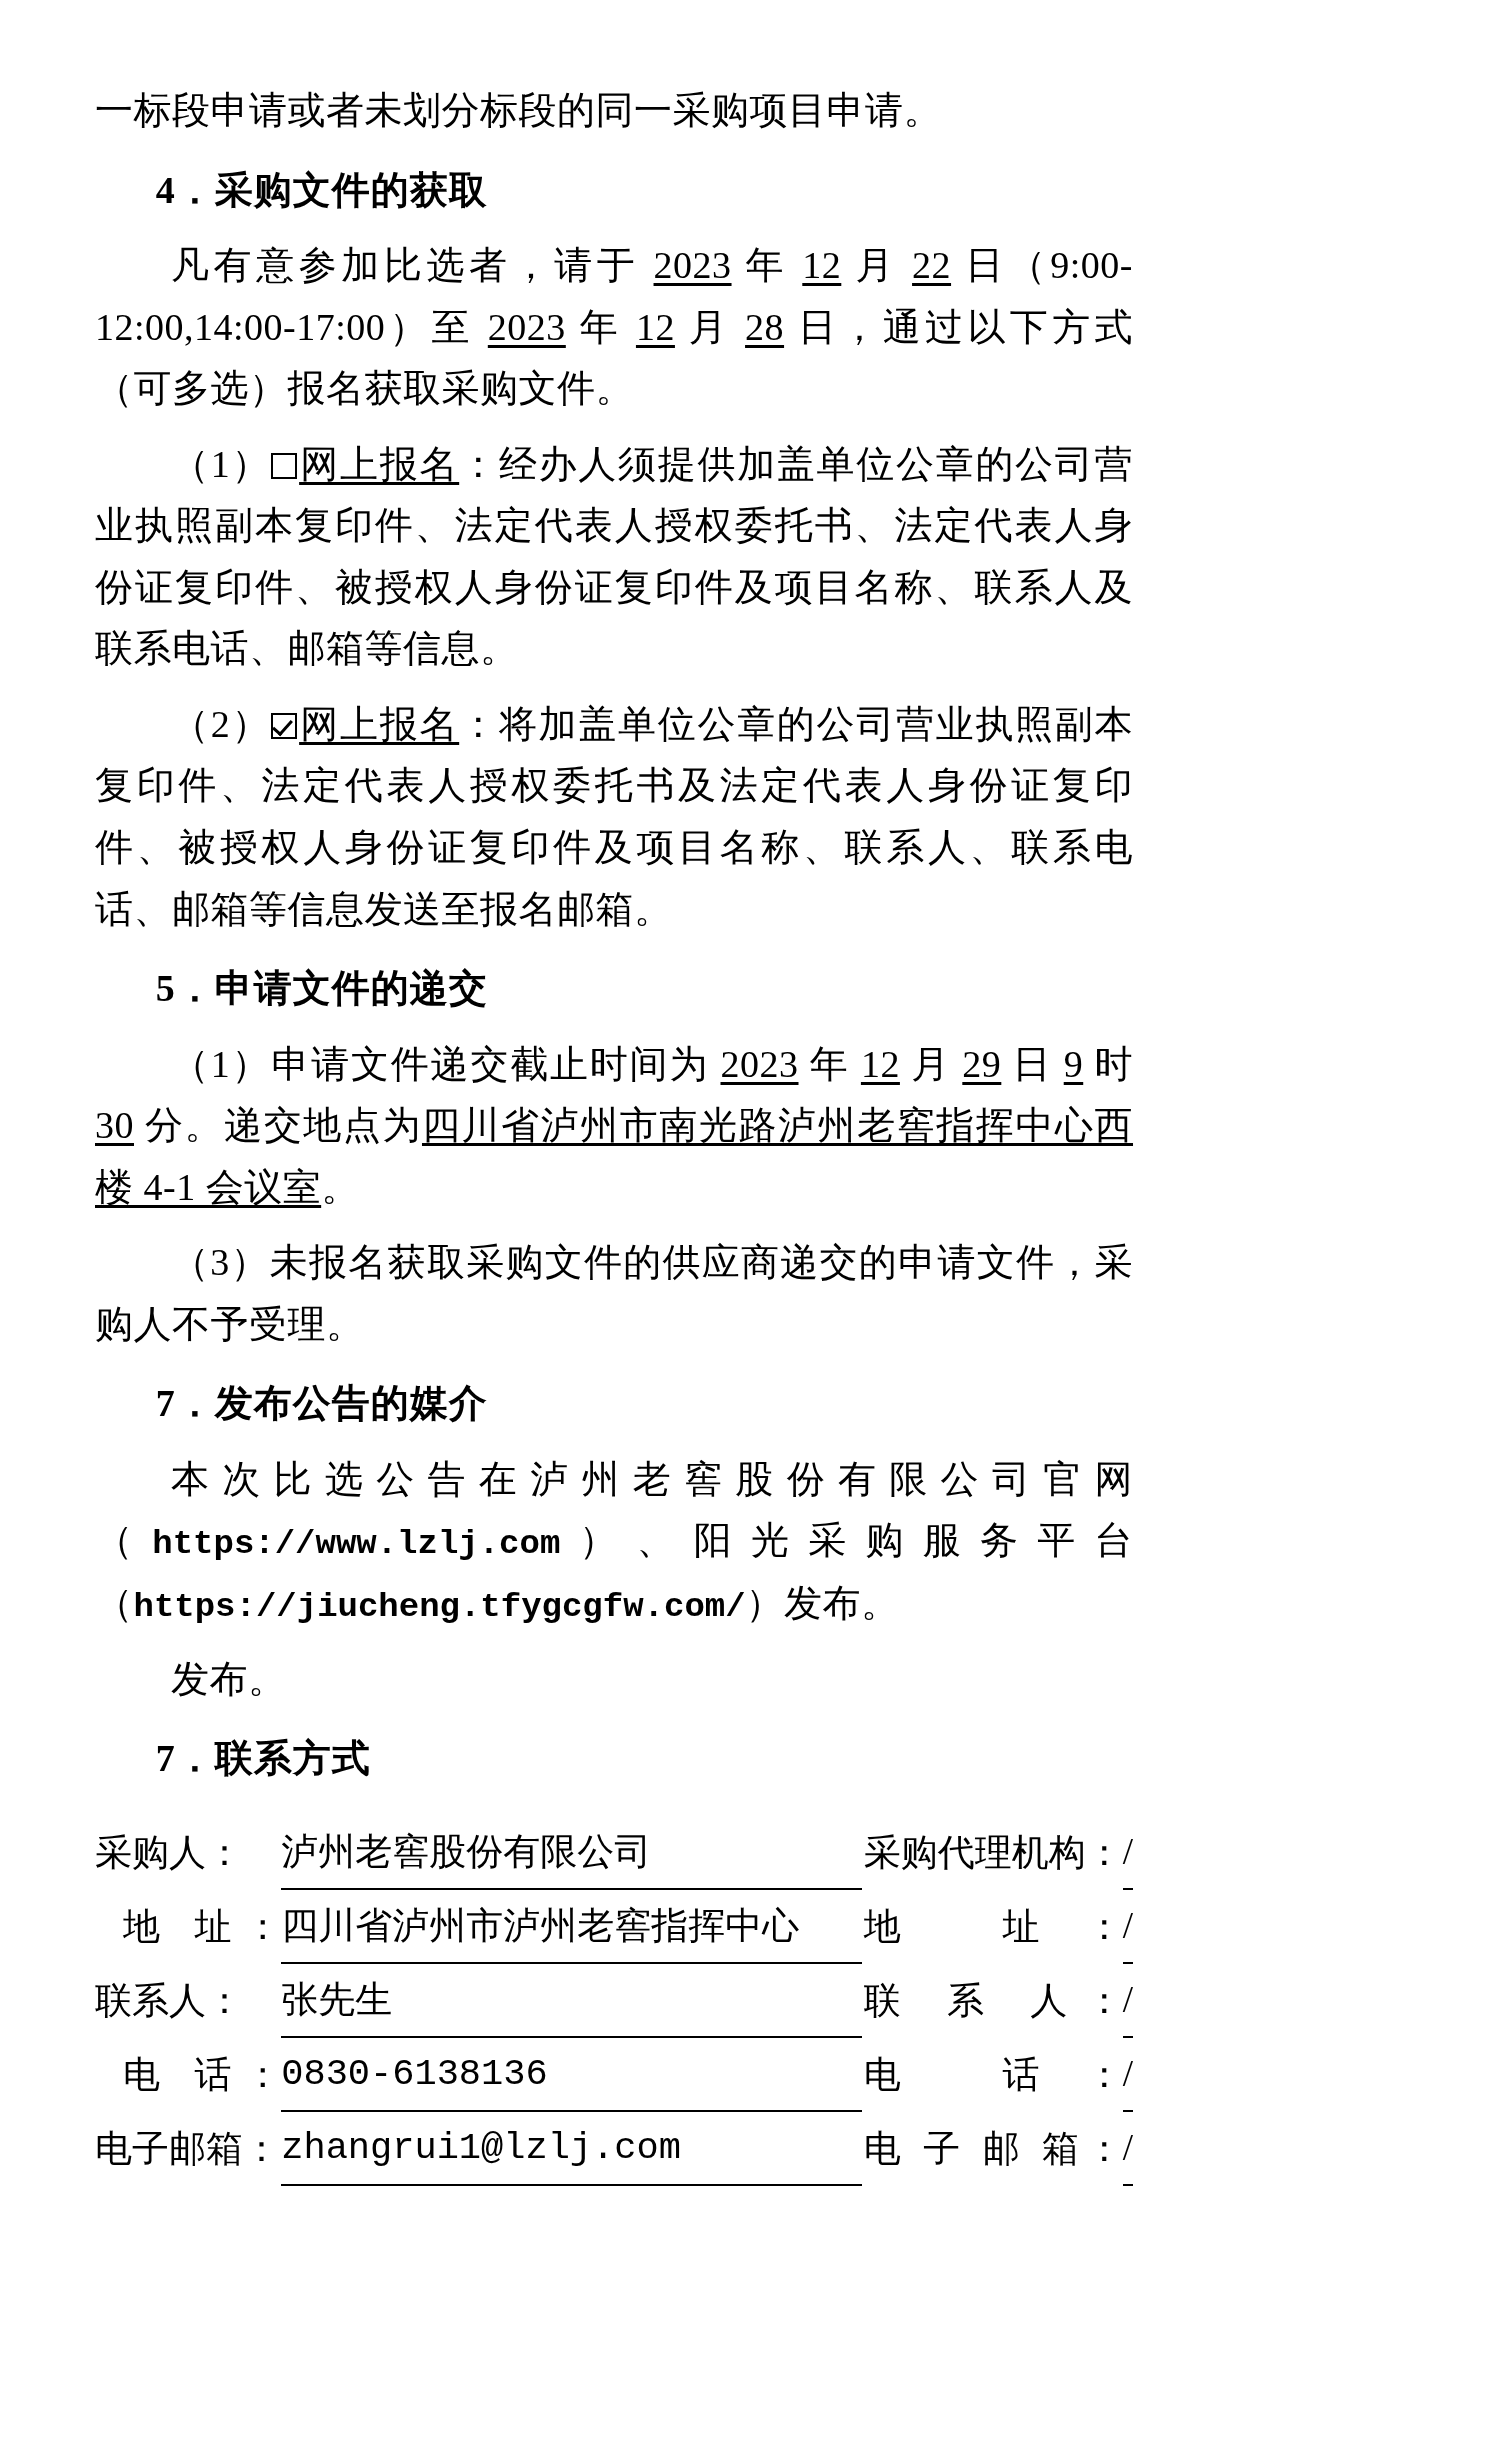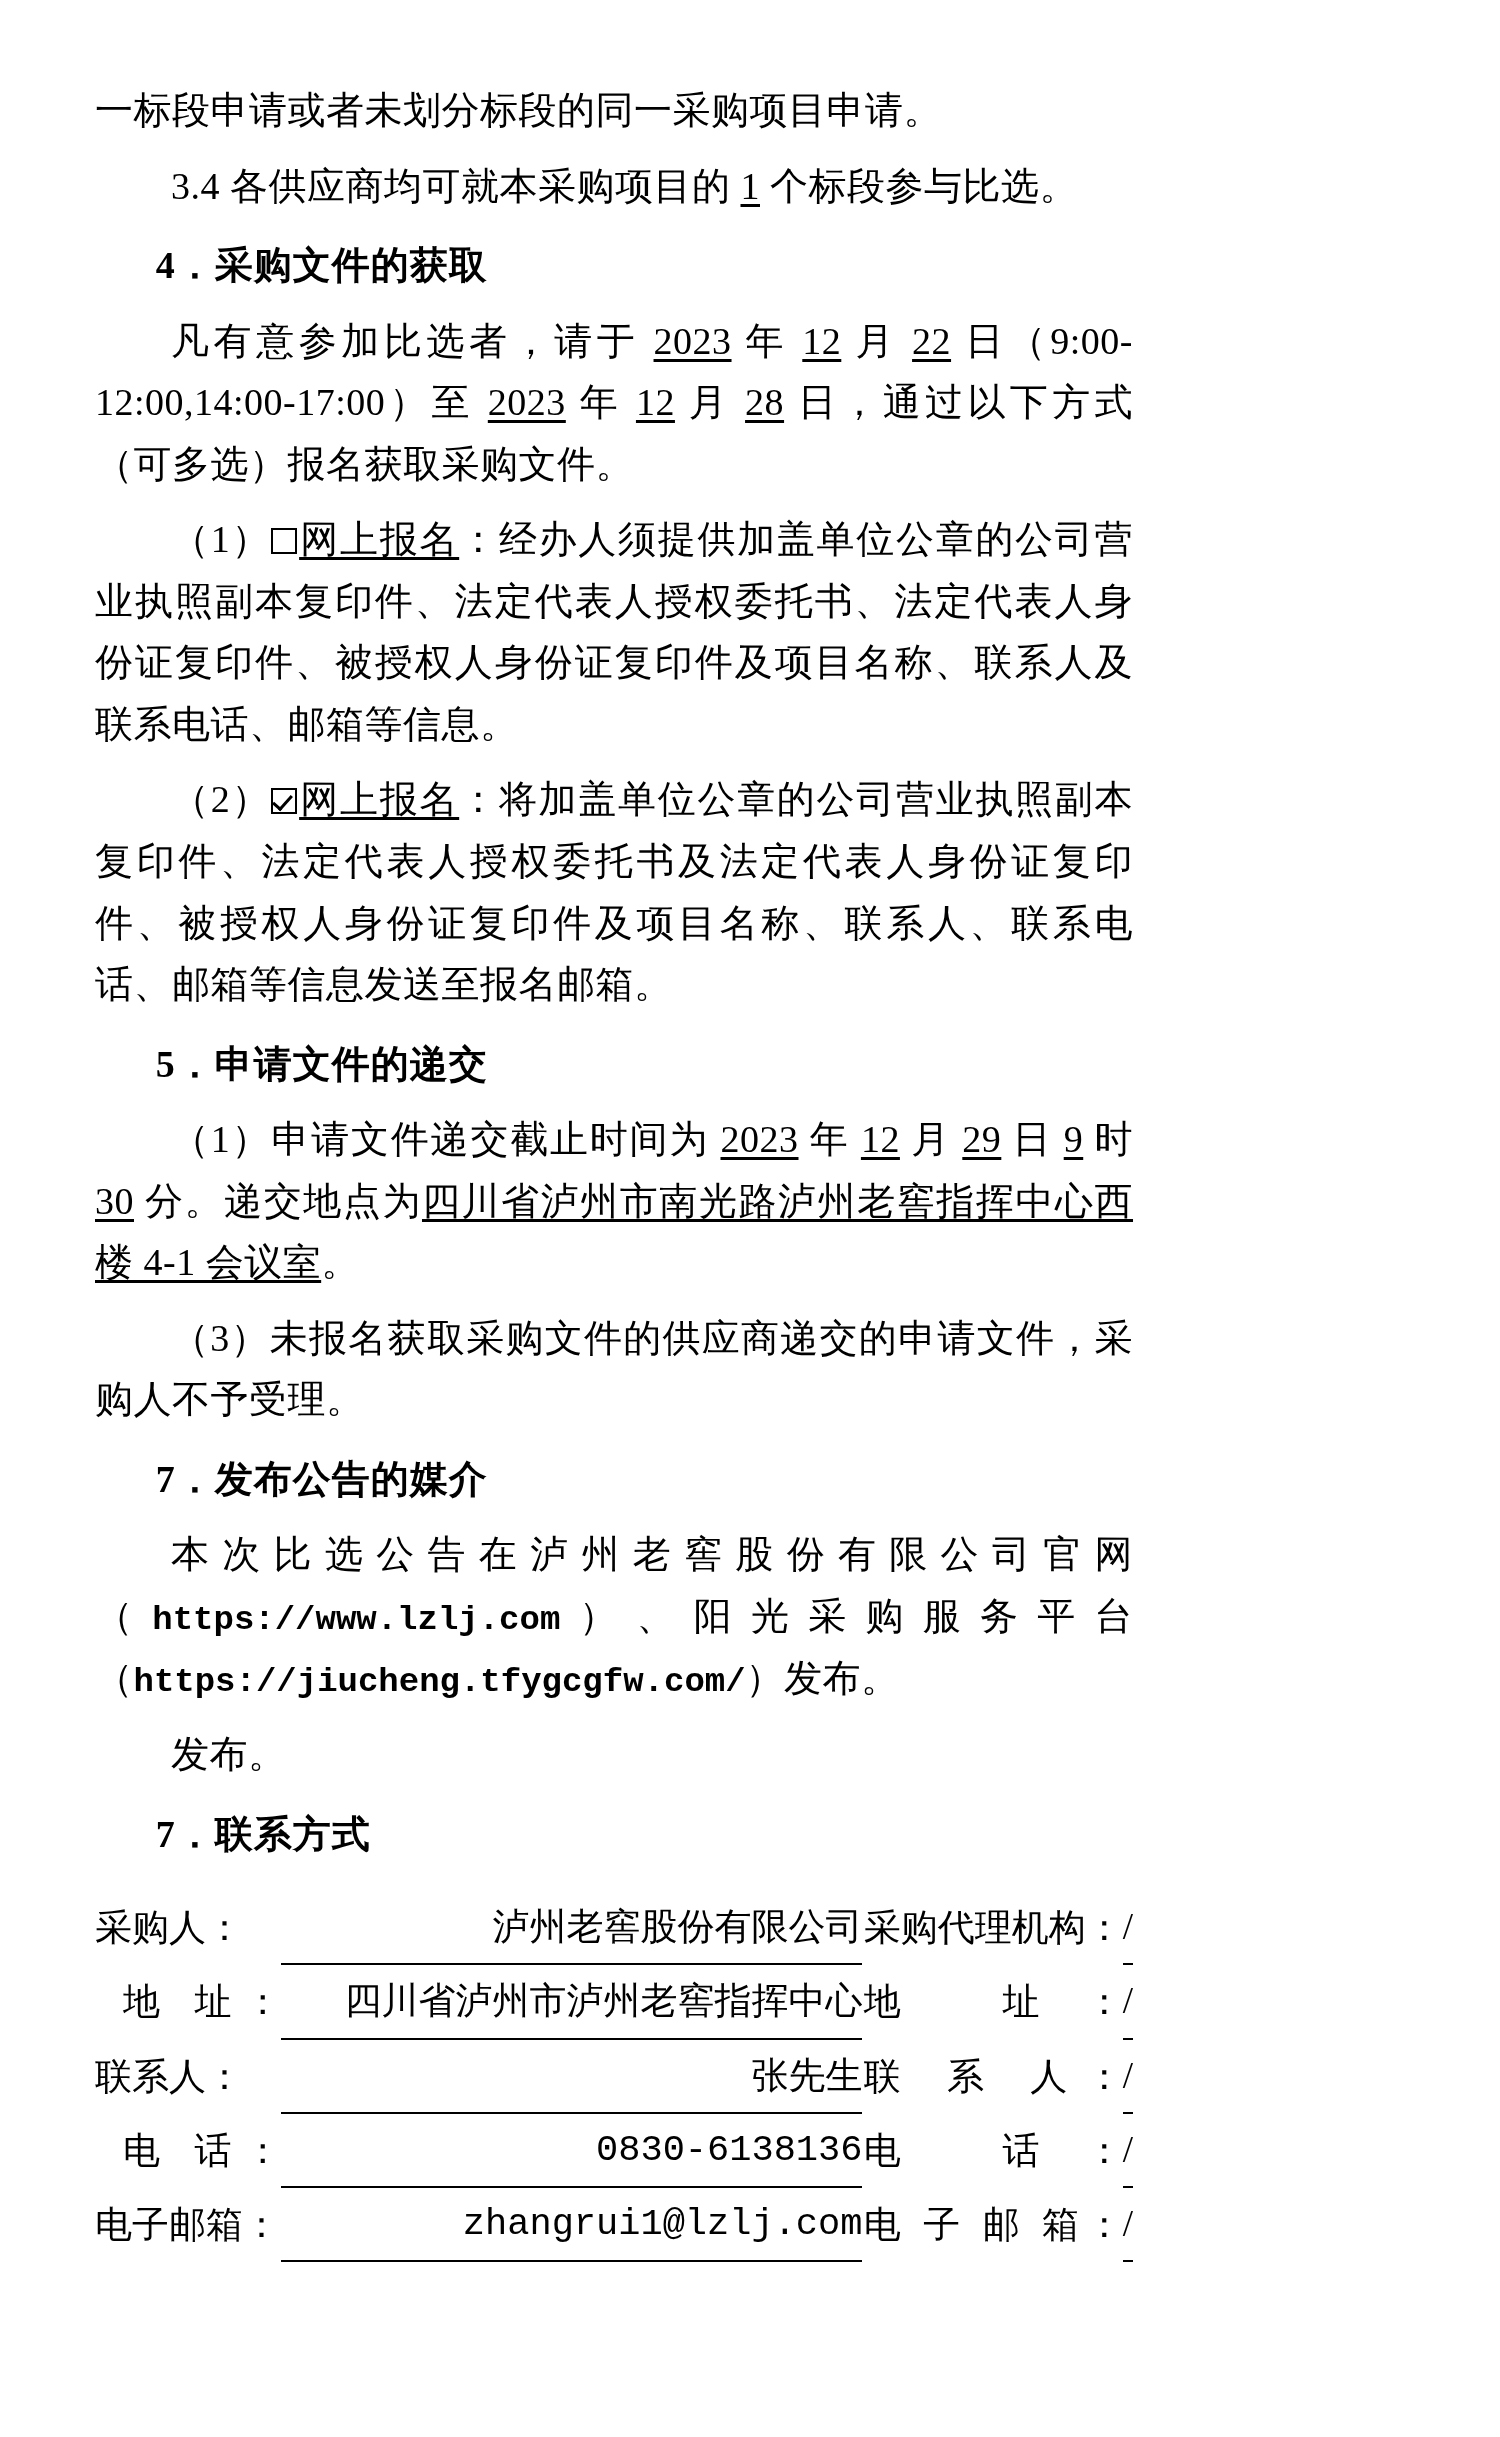--- a/index.html
+++ b/index.html
@@ -87,21 +87,21 @@
     padding-left: 28px;
   }
   .lbl.spread {
     text-align: justify;
     text-align-last: justify;
     width: 185px;
     padding-left: 28px;
   }
   .val {
     border-bottom: 2px solid #000;
-    text-align: right;
+    text-align: left;
     padding: 0 10px 2px 10px;
   }
   .colL { width: 56%; }
   .colGap { width: 28px; }
   .valmono {
     font-family: Liberation Mono, monospace;
     font-size: 33px;
   }
   .slash {
     text-align: center;
@@ -115,23 +115,20 @@
 </style>
 </head>
 <body>
 
 <div class="page">
 
   <p class="para">
     <span>一标段申请或者未划分标段的同一采购项目申请。</span>
   </p>
 
-  <p class="para indent">
-    <span>3.4 各供应商均可就本采购项目的 </span><span class="u">1</span><span> 个标段参与比选。</span>
-  </p>
 
   <h2 class="heading">
     <span>4．采购文件的获取</span>
   </h2>
 
   <p class="para indent">
     <span>凡有意参加比选者，请于 </span><span class="u">2023</span><span> 年 </span><span class="u">12</span><span> 月 </span><span class="u">22</span><span> 日（9:00-12:00,14:00-17:00）至 </span><span class="u">2023</span><span> 年 </span><span class="u">12</span><span> 月 </span><span class="u">28</span><span> 日，通过以下方式（可多选）报名获取采购文件。</span>
   </p>
 
   <p class="para indent">

